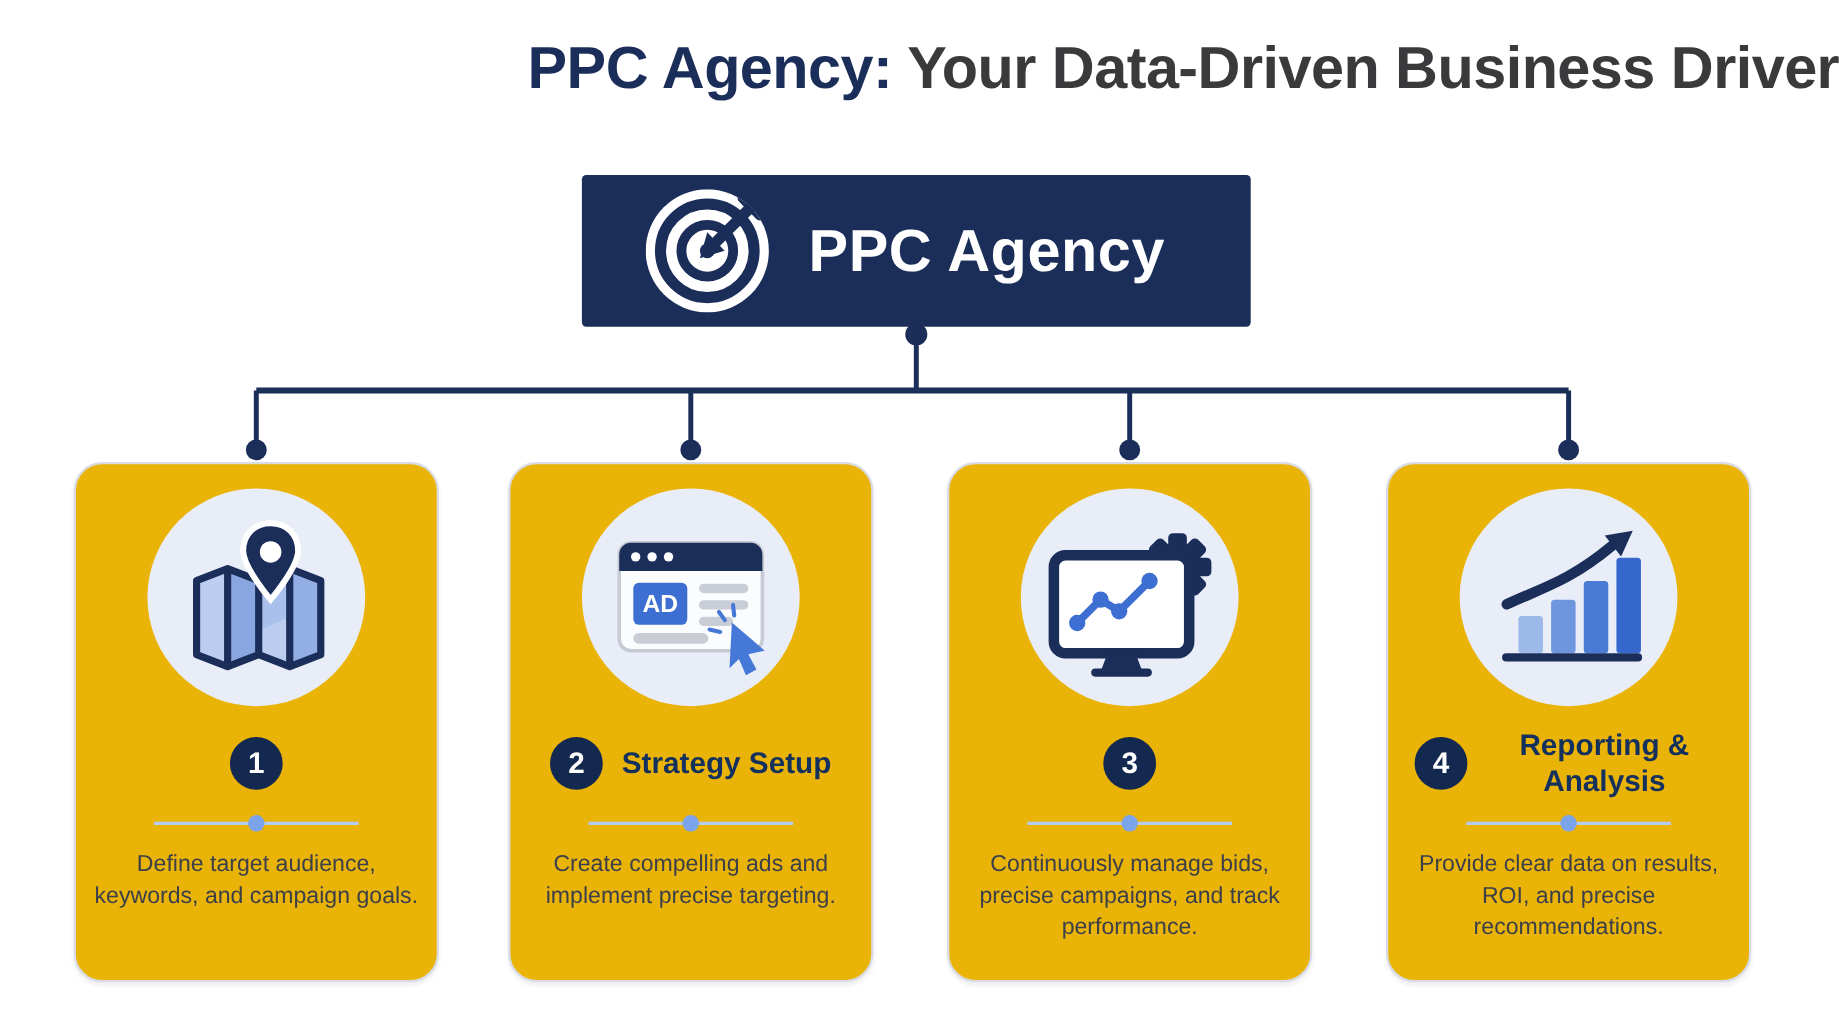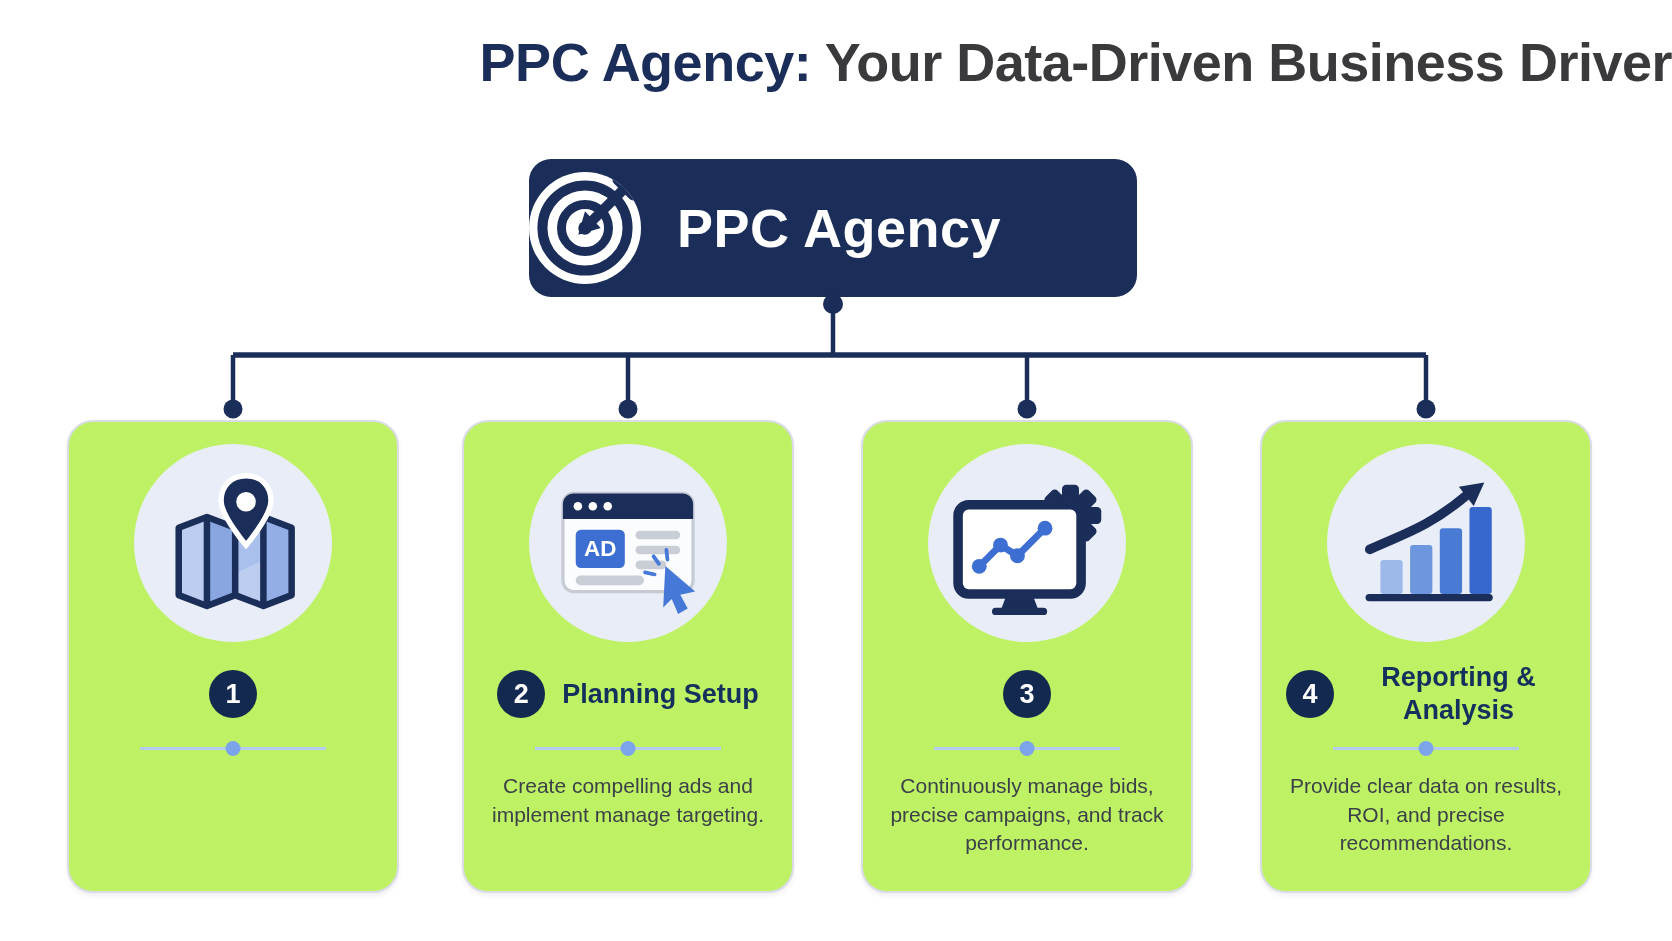--- a/index.html
+++ b/index.html
@@ -10,30 +10,30 @@
   
   .page-title{
     position:absolute;top:30px;left:0;width:100%;text-align:right;
     font-size:54px;font-weight:bold;letter-spacing:-0.5px;line-height:64px;margin:0;
   }
   .title-hl{color:#1b2e59;}
   .title-rest{color:#3a3a3c;}
   
   .hero{
     position:absolute;left:529px;top:159px;width:608px;height:138px;
-    background:#1b2e59;border-radius:22px;display:flex;align-items:center;
-    box-sizing:border-box;gap:36px;
+    background:#1b2e59;border-radius:4px;display:flex;align-items:center;
+    padding-left:58px;box-sizing:border-box;gap:36px;
   }
   .hero-icon{width:112px;height:112px;flex:0 0 auto;display:block;}
   .hero-label{color:#ffffff;font-size:54px;font-weight:bold;letter-spacing:0.5px;}
   
   .connector{position:absolute;left:0;top:290px;width:1672px;height:135px;}
   
   .card{
-    position:absolute;top:420px;width:332px;height:473px;background:#bef264;
+    position:absolute;top:420px;width:332px;height:473px;background:#eab308;
     border:2px solid #d9dce4;border-radius:26px;box-sizing:border-box;
     box-shadow:0 3px 4px rgba(60,70,100,0.08);
   }
   .card-1{left:67px;} .card-2{left:462px;} .card-3{left:861px;} .card-4{left:1260px;}
   .icon-wrap{
     position:absolute;top:22px;left:50%;transform:translateX(-50%);
     width:198px;height:198px;border-radius:50%;background:#e8edf8;
     display:flex;align-items:center;justify-content:center;
   }
   .icon-wrap svg{overflow:visible;}
@@ -123,20 +123,21 @@
         <path d="M82,8 C68,8 59,18 59,31 C59,45 82,72 82,72 C82,72 105,45 105,31 C105,18 96,8 82,8 Z" fill="#1b2e59" stroke="#ffffff" stroke-width="5"></path>
         <circle cx="82" cy="32" r="9" fill="#ffffff"></circle>
       </svg>
     </div>
     <div class="title-row">
       <div class="badge">1</div>
     </div>
     <div class="divider">
       <span class="divider-dot"></span>
     </div>
+    <p class="step-desc">Define target audience, keywords, and campaign goals.</p>
   </section>
 
   <section class="card card-2">
     <div class="icon-wrap">
       <svg width="160" height="138" viewBox="0 0 150 125">
         <rect x="14" y="16" width="122" height="92" rx="10" fill="#fbfcfe" stroke="#c6cad3" stroke-width="3"></rect>
         <path d="M14,26 a10,10 0 0 1 10,-10 h102 a10,10 0 0 1 10,10 v14 h-122 Z" fill="#1b2e59"></path>
         <circle cx="28" cy="28" r="4" fill="#ffffff"></circle>
         <circle cx="42" cy="28" r="4" fill="#ffffff"></circle>
         <circle cx="56" cy="28" r="4" fill="#ffffff"></circle>
@@ -149,26 +150,26 @@
         <g stroke="#4678d8" stroke-width="3.5" stroke-linecap="round">
           <line x1="104" y1="82" x2="99" y2="75"></line>
           <line x1="112" y1="78" x2="111" y2="69"></line>
           <line x1="100" y1="92" x2="91" y2="90"></line>
         </g>
         <path d="M110,84 L138,108 L124,111 L131,124 L122,129 L116,115 L108,123 Z" fill="#4678d8"></path>
       </svg>
     </div>
     <div class="title-row">
       <div class="badge">2</div>
-      <div class="step-title">Planning Setup</div>
-    </div>
-    <div class="divider">
-      <span class="divider-dot"></span>
-    </div>
-    <p class="step-desc">Create compelling ads and implement manage targeting.</p>
+      <div class="step-title">Strategy Setup</div>
+    </div>
+    <div class="divider">
+      <span class="divider-dot"></span>
+    </div>
+    <p class="step-desc">Create compelling ads and implement precise targeting.</p>
   </section>
 
   <section class="card card-3 two-line">
     <div class="icon-wrap">
       <svg width="160" height="140" viewBox="0 0 150 132">
         <g>
           <rect x="108" y="11" width="16" height="58" rx="4" fill="#1b2e59"></rect>
           <rect x="108" y="11" width="16" height="58" rx="4" fill="#1b2e59" transform="rotate(45 116 40)"></rect>
           <rect x="108" y="11" width="16" height="58" rx="4" fill="#1b2e59" transform="rotate(90 116 40)"></rect>
           <rect x="108" y="11" width="16" height="58" rx="4" fill="#1b2e59" transform="rotate(135 116 40)"></rect>

